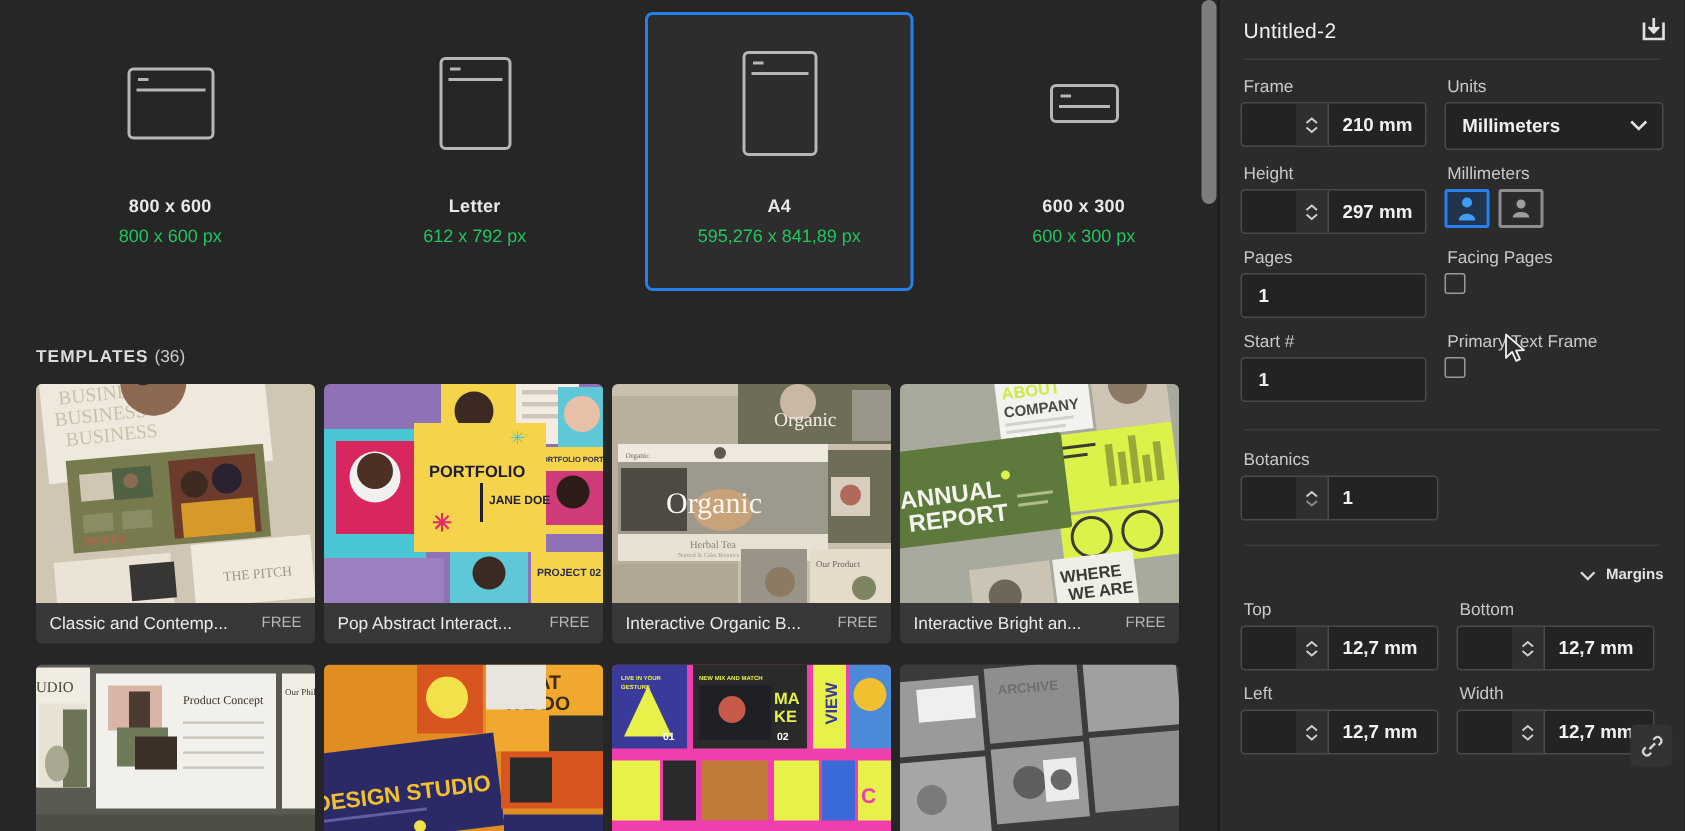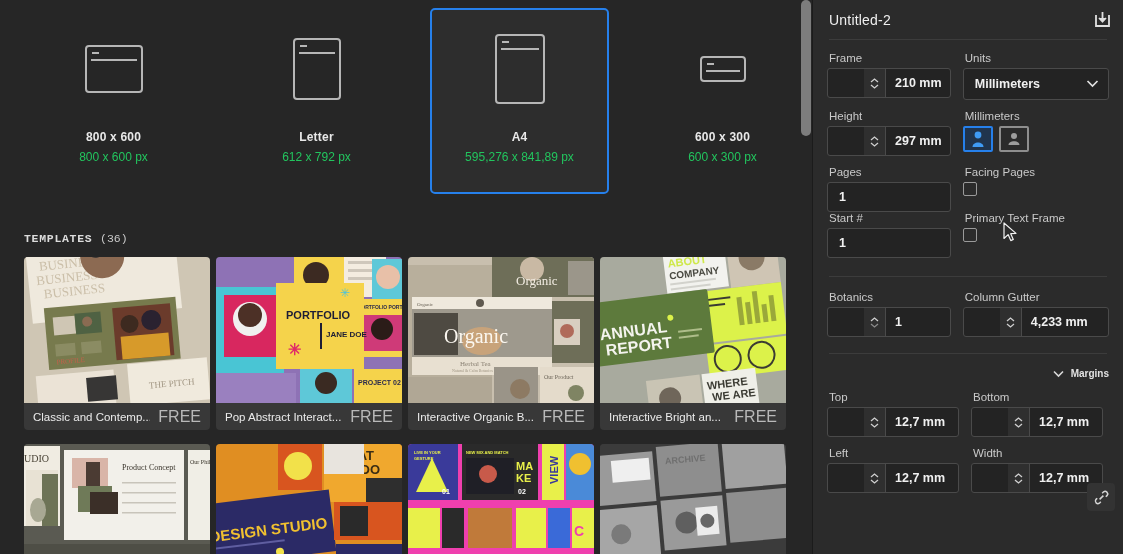--- a/index.html
+++ b/index.html
@@ -77,21 +77,21 @@
   }
   .view-all {
     font-size: 12.5px; font-weight: bold; color: #e8e8e8;
     cursor: pointer; display: inline-block;
     letter-spacing: 0.1px;
   }
 
   .templates-head {
     margin: 36px 0 0 24px;
     font-size: 11.5px; font-weight: bold;
-    color: #dcdcdc; letter-spacing: 0.7px; font-family: Liberation Mono, monospace;
+    color: #dcdcdc; letter-spacing: 0.7px;
   }
   .templates-head .cnt { font-weight: normal; color: #c9c9c9; letter-spacing: 0; }
 
   .tpl-grid {
     margin: 12px 0 0 24px;
     display: grid;
     grid-template-columns: repeat(4, 192px);
     gap: 0 0;
   }
   .tpl-grid > * { margin-right: 0; }
@@ -110,21 +110,21 @@
     border-radius: 0 0 4px 4px;
     display: flex; align-items: center;
     padding: 0 9px;
     gap: 8px;
   }
   .tpl-title {
     font-size: 11.5px; color: #ebebeb;
     white-space: nowrap; overflow: hidden;
   }
   .tpl-free {
-    font-size: 16px; color: #b9b9b9; margin-left: auto;
+    font-size: 10px; color: #b9b9b9; margin-left: auto;
   }
 
   
   #left-scroll {
     position: absolute;
     right: 1px; top: 0;
     width: 10px; height: 554px;
     background: #262626;
   }
   #left-scroll .thumb {
@@ -662,21 +662,21 @@
       <div class="col">
         <span class="fld-label">Pages</span>
         <div class="plain-field">1</div>
       </div>
       <div class="col-wide">
         <span class="fld-label">Facing Pages</span>
         <div class="checkbox"></div>
       </div>
     </div>
 
-    <div class="row2" style="justify-content:center;">
+    <div class="row2" style="margin-top:10px;justify-content:center;">
       <div class="col">
         <span class="fld-label">Start #</span>
         <div class="plain-field">1</div>
       </div>
       <div class="col-wide">
         <span class="fld-label">Primary Text Frame</span>
         <div class="checkbox"></div>
       </div>
     </div>
 
@@ -688,34 +688,20 @@
         <div class="num-field">
           <div class="stepper">
             <svg width="9" height="5" viewBox="0 0 9 5">
                 <path d="M1 4 L4.5 1 L8 4" fill="none" stroke="#cfcfcf" stroke-width="1.3"></path>
               </svg>
             <svg width="9" height="5" viewBox="0 0 9 5">
                 <path d="M1 1 L4.5 4 L8 1" fill="none" stroke="#8a8a8a" stroke-width="1.3"></path>
               </svg>
           </div>
           <div class="num-val">1</div>
-        </div>
-      </div>
-      <div class="col-wide">
-        <span class="fld-label">Column Gutter</span>
-        <div class="num-field">
-          <div class="stepper">
-            <svg width="9" height="5" viewBox="0 0 9 5">
-                <path d="M1 4 L4.5 1 L8 4" fill="none" stroke="#cfcfcf" stroke-width="1.3"></path>
-              </svg>
-            <svg width="9" height="5" viewBox="0 0 9 5">
-                <path d="M1 1 L4.5 4 L8 1" fill="none" stroke="#cfcfcf" stroke-width="1.3"></path>
-              </svg>
-          </div>
-          <div class="num-val">4,233 mm</div>
         </div>
       </div>
     </div>
 
     <div class="divider" style="margin-top:16px;"></div>
 
     <div class="section-head">
       <svg width="11" height="8" viewBox="0 0 11 8">
           <path d="M1 1.5 L5.5 6 L10 1.5" fill="none" stroke="#d8d8d8" stroke-width="1.6"></path>
         </svg>

